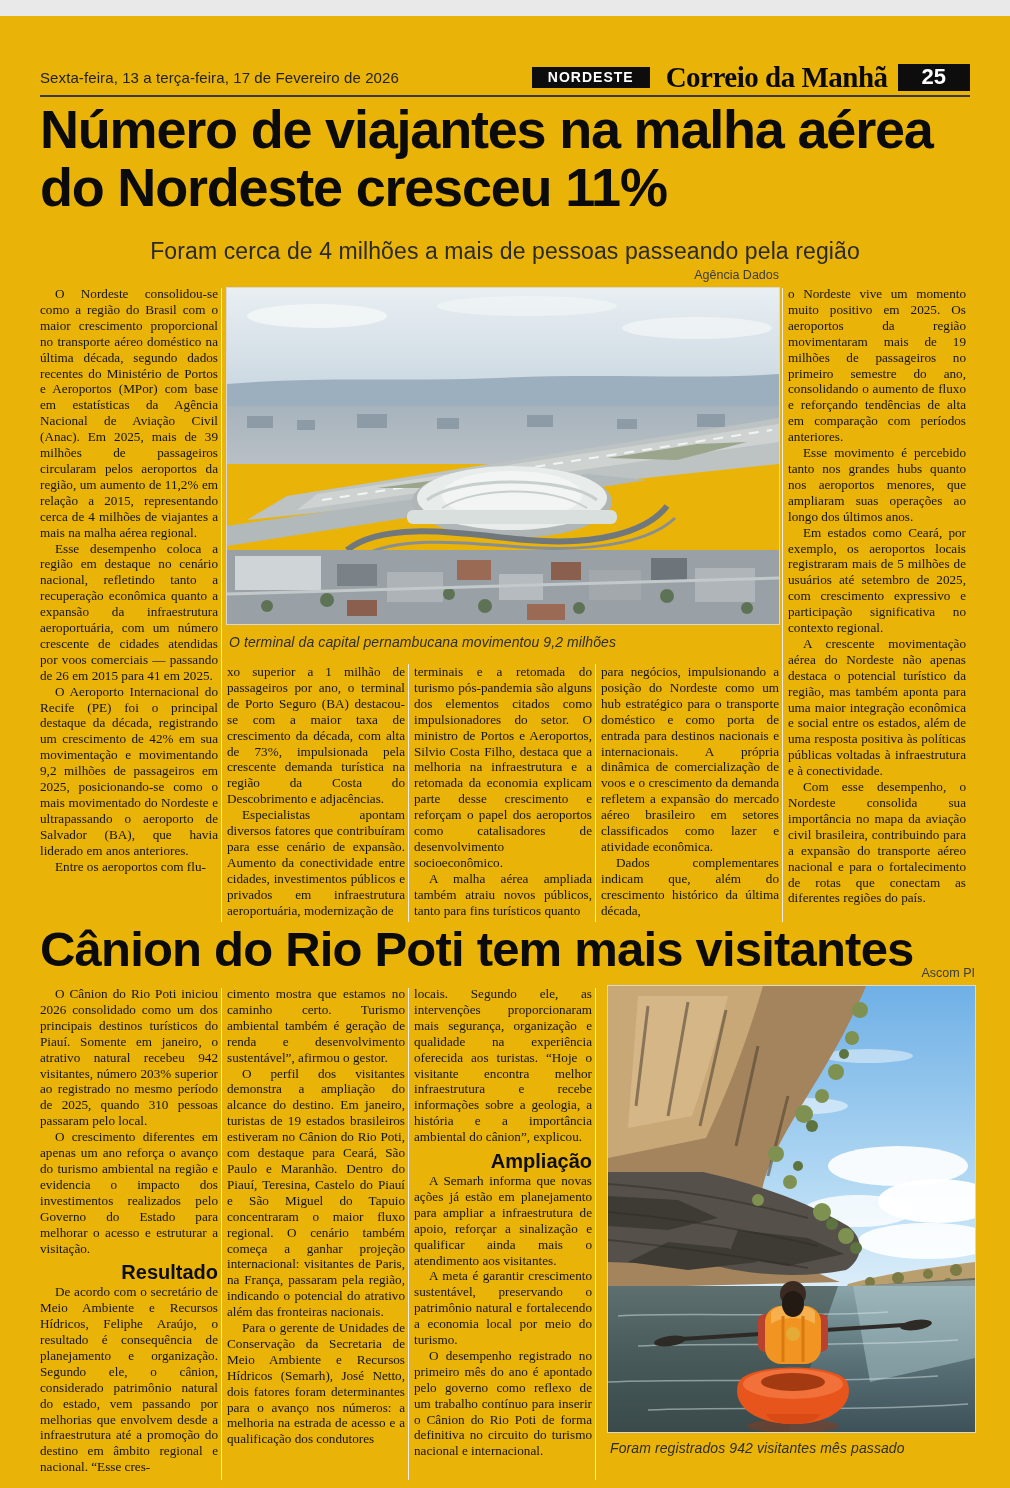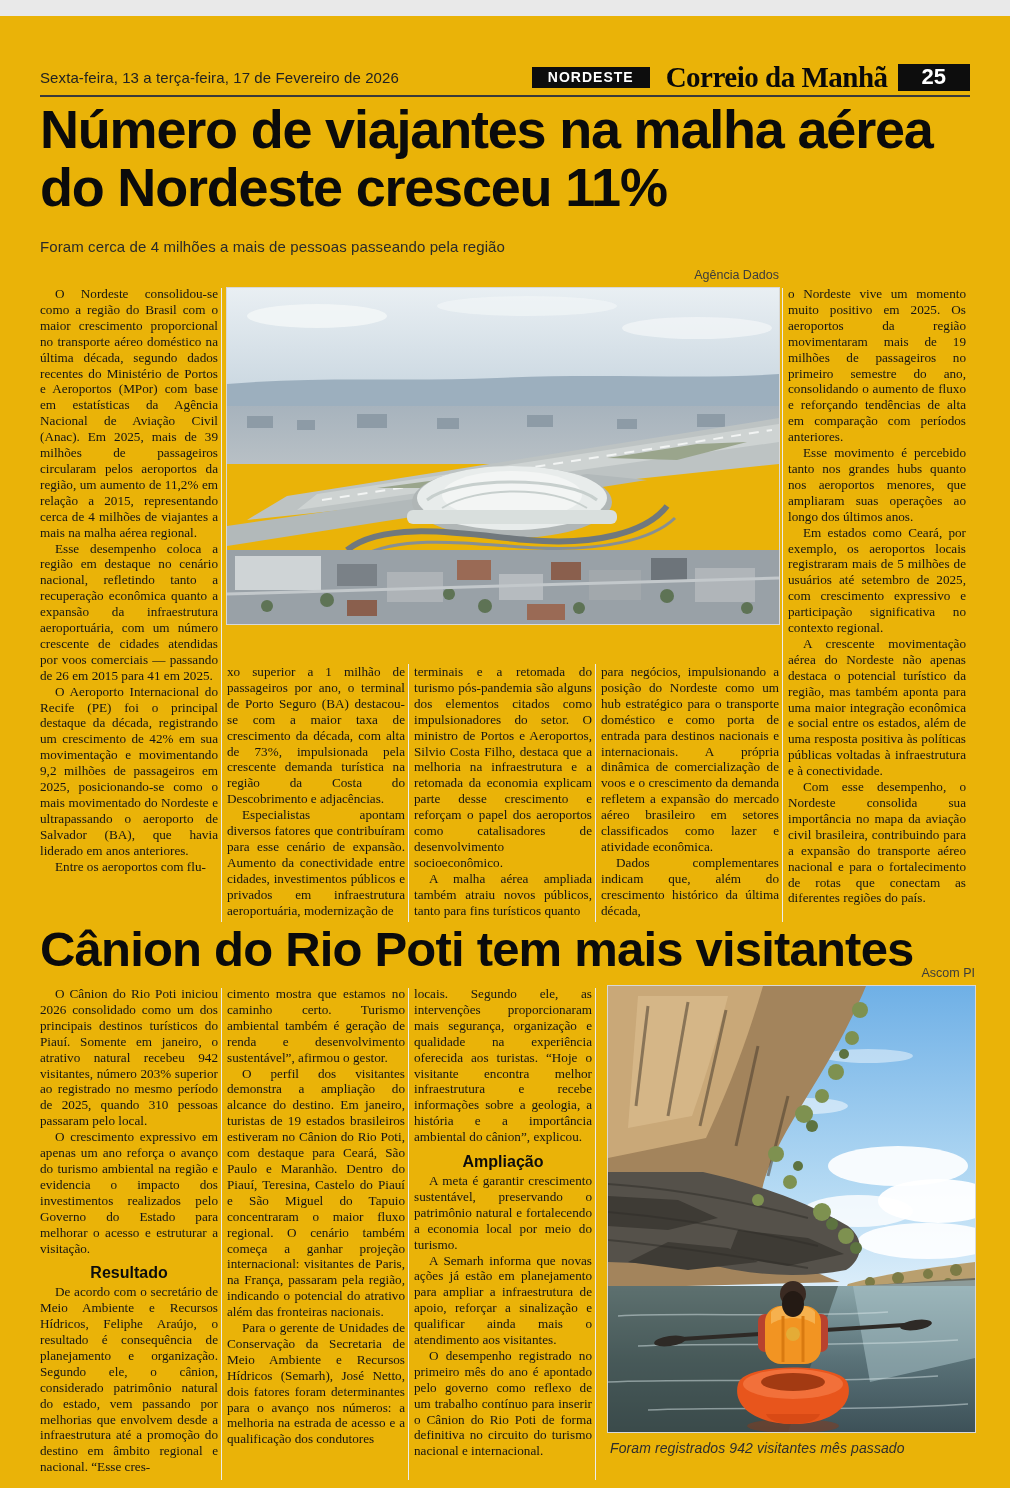--- a/index.html
+++ b/index.html
@@ -14,42 +14,42 @@
   .masthead{font-family:"Liberation Serif",serif;font-weight:700;font-size:29px;color:#0a0a0a;
             margin:0 10px 0 16px;letter-spacing:-.5px;white-space:nowrap;}
   .pagenum-box{background:#0d0d0d;color:#fff;font-family:"Liberation Sans",sans-serif;
                font-weight:700;font-size:22px;padding:2px 24px 3px;line-height:1;}
   .header-rule{position:absolute;left:40px;top:79px;width:930px;height:2px;background:#3a3a3a;}
   
   .headline1{position:absolute;left:40px;top:84px;width:940px;margin:0;
              font-family:"Liberation Sans",sans-serif;font-weight:700;font-size:54px;
              line-height:1.08;letter-spacing:-1.2px;color:#0b0b0b;}
   .deck{position:absolute;left:40px;top:222px;width:930px;margin:0;
-        font-family:"Liberation Sans",sans-serif;font-size:15px;color:#2a2a2a;letter-spacing:.1px;}
+        font-family:"Liberation Sans",sans-serif;font-size:23px;color:#2a2a2a;letter-spacing:.1px;text-align:center;}
   .headline2{position:absolute;left:40px;top:908px;width:940px;margin:0;
              font-family:"Liberation Sans",sans-serif;font-weight:700;font-size:49px;
              line-height:1.05;letter-spacing:-.8px;color:#0b0b0b;}
   
   .photo{position:absolute;outline:1px solid #d8d8d8;overflow:hidden;}
   .photo svg{display:block;width:100%;height:100%;}
   .photo1{left:227px;top:272px;width:552px;height:336px;}
   .photo2{left:608px;top:970px;width:367px;height:446px;}
   .credit{position:absolute;font-family:"Liberation Sans",sans-serif;font-size:12.5px;color:#3c3c3c;text-align:right;}
   .credit1{left:227px;top:252px;width:552px;}
   .credit2{left:608px;top:950px;width:367px;}
   .caption{position:absolute;font-family:"Liberation Sans",sans-serif;font-style:italic;
            font-size:14px;color:#2e2e2e;letter-spacing:.1px;}
   .caption1{left:229px;top:618px;width:552px;}
   .caption2{left:610px;top:1424px;width:367px;}
   
   .col{position:absolute;width:178px;text-align:justify;font-size:13.2px;line-height:15.9px;color:#141414;}
   .col p{margin:0;text-indent:15px;}
   .col p.cont{text-indent:0;}
-  .col .subhead{font-family:"Liberation Sans",sans-serif;font-weight:700;font-size:16px;
-                color:#0d0d0d;margin:9px 0 3px;text-align:center;}
+  .col .subhead{font-family:"Liberation Sans",sans-serif;font-weight:700;font-size:20px;
+                color:#0d0d0d;margin:9px 0 3px;text-align:right;}
   .vrule{position:absolute;width:1px;background:#ececec;}
 </style>
 </head>
 <body>
 
 <div class="page">
 
   <div class="topbar">
     <span class="edition-date">Sexta-feira, 13 a terça-feira, 17 de Fevereiro de 2026</span>
     <span class="spacer"></span>
@@ -126,20 +126,21 @@
           <circle cx="222" cy="306" r="6"></circle>
           <circle cx="258" cy="318" r="7"></circle>
         <circle cx="352" cy="320" r="6"></circle>
           <circle cx="440" cy="308" r="7"></circle>
           <circle cx="520" cy="320" r="6"></circle>
         <circle cx="40" cy="318" r="6"></circle>
       </g>
       <path d="M0,306 L552,290" stroke="#c3c8cb" stroke-width="3" fill="none"></path>
     </svg>
   </div>
+  <div class="caption caption1">O terminal da capital pernambucana movimentou 9,2 milhões</div>
 
   <div class="vrule" style="left:221px;top:272px;height:634px;"></div>
   <div class="vrule" style="left:408px;top:648px;height:258px;"></div>
   <div class="vrule" style="left:595px;top:648px;height:258px;"></div>
   <div class="vrule" style="left:782px;top:272px;height:634px;"></div>
 
   <div class="col" style="left:40px;top:270px;">
     <p>O Nordeste consolidou-se como a região do Brasil com o maior crescimento proporcional no transporte aéreo doméstico na última década, segundo dados recentes do Ministério de Portos e Aeroportos (MPor) com base em estatísticas da Agência Nacional de Aviação Civil (Anac). Em 2025, mais de 39 milhões de passageiros circularam pelos aeroportos da região, um aumento de 11,2% em relação a 2015, representando cerca de 4 milhões de viajantes a mais na malha aérea regional.</p>
     <p>Esse desempenho coloca a região em destaque no cenário nacional, refletindo tanto a recuperação econômica quanto a expansão da infraestrutura aeroportuária, com um número crescente de cidades atendidas por voos comerciais — passando de 26 em 2015 para 41 em 2025.</p>
     <p>O Aeroporto Internacional do Recife (PE) foi o principal destaque da década, registrando um crescimento de 42% em sua movimentação e movimentando 9,2 milhões de passageiros em 2025, posicionando-se como o mais movimentado do Nordeste e ultrapassando o aeroporto de Salvador (BA), que havia liderado em anos anteriores.</p>
@@ -167,34 +168,34 @@
 
   <h2 class="headline2">Cânion do Rio Poti tem mais visitantes</h2>
   <div class="credit credit2">Ascom PI</div>
 
   <div class="vrule" style="left:221px;top:972px;height:492px;"></div>
   <div class="vrule" style="left:408px;top:972px;height:492px;"></div>
   <div class="vrule" style="left:595px;top:972px;height:492px;"></div>
 
   <div class="col" style="left:40px;top:970px;">
     <p>O Cânion do Rio Poti iniciou 2026 consolidado como um dos principais destinos turísticos do Piauí. Somente em janeiro, o atrativo natural recebeu 942 visitantes, número 203% superior ao registrado no mesmo período de 2025, quando 310 pessoas passaram pelo local.</p>
-    <p>O crescimento expressivo em apenas um ano reforça o avanço do turismo ambiental na região e evidencia o impacto dos investimentos realizados pelo Governo do Estado para melhorar o acesso e estruturar a visitação.</p>
+    <p>O crescimento diferentes em apenas um ano reforça o avanço do turismo ambiental na região e evidencia o impacto dos investimentos realizados pelo Governo do Estado para melhorar o acesso e estruturar a visitação.</p>
     <div class="subhead">Resultado</div>
     <p>De acordo com o secretário de Meio Ambiente e Recursos Hídricos, Feliphe Araújo, o resultado é consequência de planejamento e organização. Segundo ele, o cânion, considerado patrimônio natural do estado, vem passando por melhorias que envolvem desde a infraestrutura até a promoção do destino em âmbito regional e nacional. “Esse cres-</p>
   </div>
   <div class="col" style="left:227px;top:970px;">
     <p class="cont">cimento mostra que estamos no caminho certo. Turismo ambiental também é geração de renda e desenvolvimento sustentável”, afirmou o gestor.</p>
     <p>O perfil dos visitantes demonstra a ampliação do alcance do destino. Em janeiro, turistas de 19 estados brasileiros estiveram no Cânion do Rio Poti, com destaque para Ceará, São Paulo e Maranhão. Dentro do Piauí, Teresina, Castelo do Piauí e São Miguel do Tapuio concentraram o maior fluxo regional. O cenário também começa a ganhar projeção internacional: visitantes de Paris, na França, passaram pela região, indicando o potencial do atrativo além das fronteiras nacionais.</p>
     <p>Para o gerente de Unidades de Conservação da Secretaria de Meio Ambiente e Recursos Hídricos (Semarh), José Netto, dois fatores foram determinantes para o avanço nos números: a melhoria na estrada de acesso e a qualificação dos condutores</p>
   </div>
   <div class="col" style="left:414px;top:970px;">
     <p class="cont">locais. Segundo ele, as intervenções proporcionaram mais segurança, organização e qualidade na experiência oferecida aos turistas. “Hoje o visitante encontra melhor infraestrutura e recebe informações sobre a geologia, a história e a importância ambiental do cânion”, explicou.</p>
     <div class="subhead">Ampliação</div>
+    <p>A Semarh informa que novas ações já estão em planejamento para ampliar a infraestrutura de apoio, reforçar a sinalização e qualificar ainda mais o atendimento aos visitantes.</p>
     <p>A meta é garantir crescimento sustentável, preservando o patrimônio natural e fortalecendo a economia local por meio do turismo.</p>
-    <p>A Semarh informa que novas ações já estão em planejamento para ampliar a infraestrutura de apoio, reforçar a sinalização e qualificar ainda mais o atendimento aos visitantes.</p>
     <p>O desempenho registrado no primeiro mês do ano é apontado pelo governo como reflexo de um trabalho contínuo para inserir o Cânion do Rio Poti de forma definitiva no circuito do turismo nacional e internacional.</p>
   </div>
 
   <div class="photo photo2">
     <svg viewBox="0 0 367 446" preserveAspectRatio="none">
       <defs>
         <linearGradient id="sky2" x1="0" y1="0" x2="0" y2="1">
           <stop offset="0" stop-color="#6fb0e6"></stop>
             <stop offset=".7" stop-color="#b8dcf4"></stop>
             <stop offset="1" stop-color="#ddeefa"></stop>

